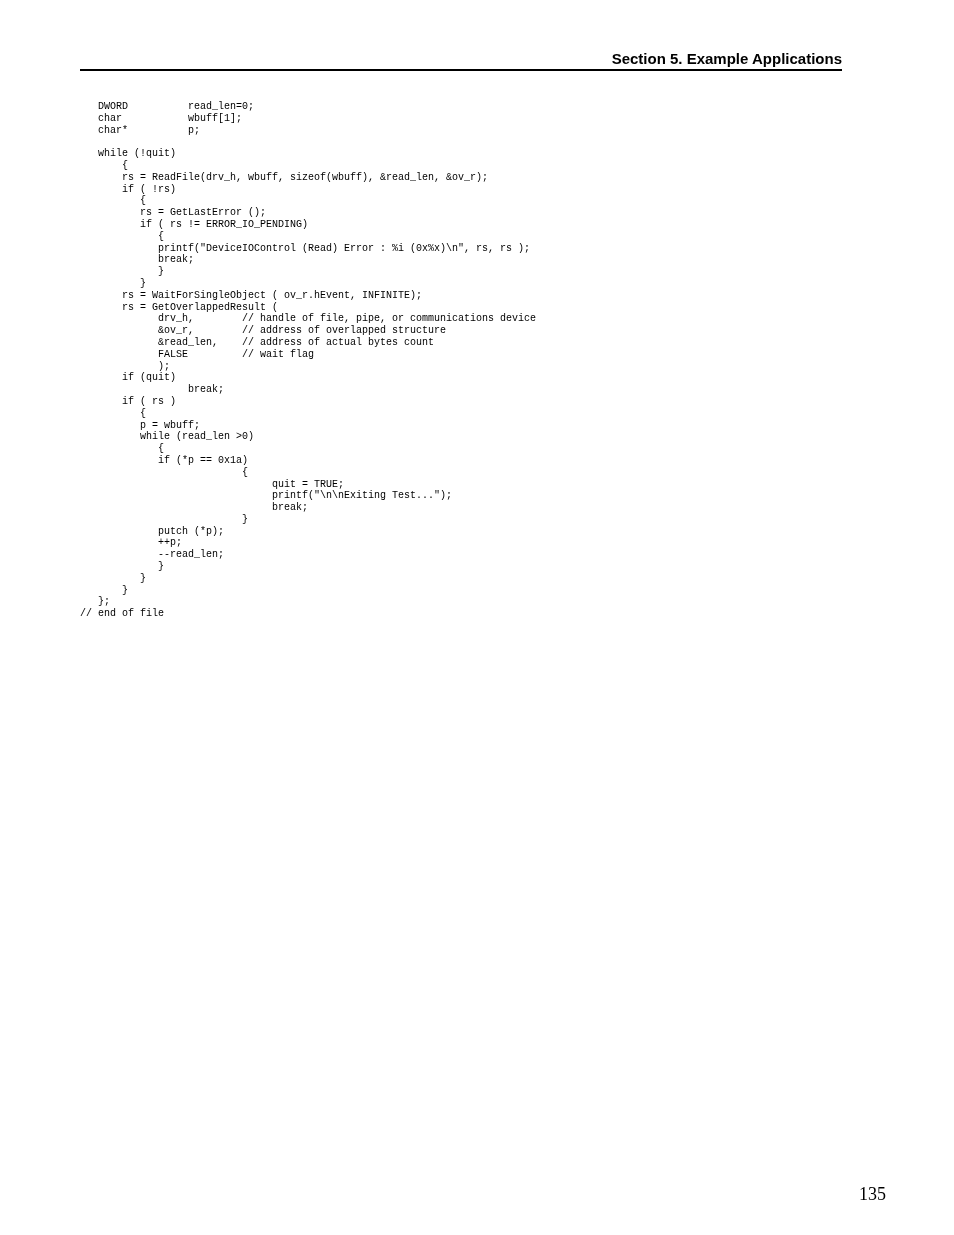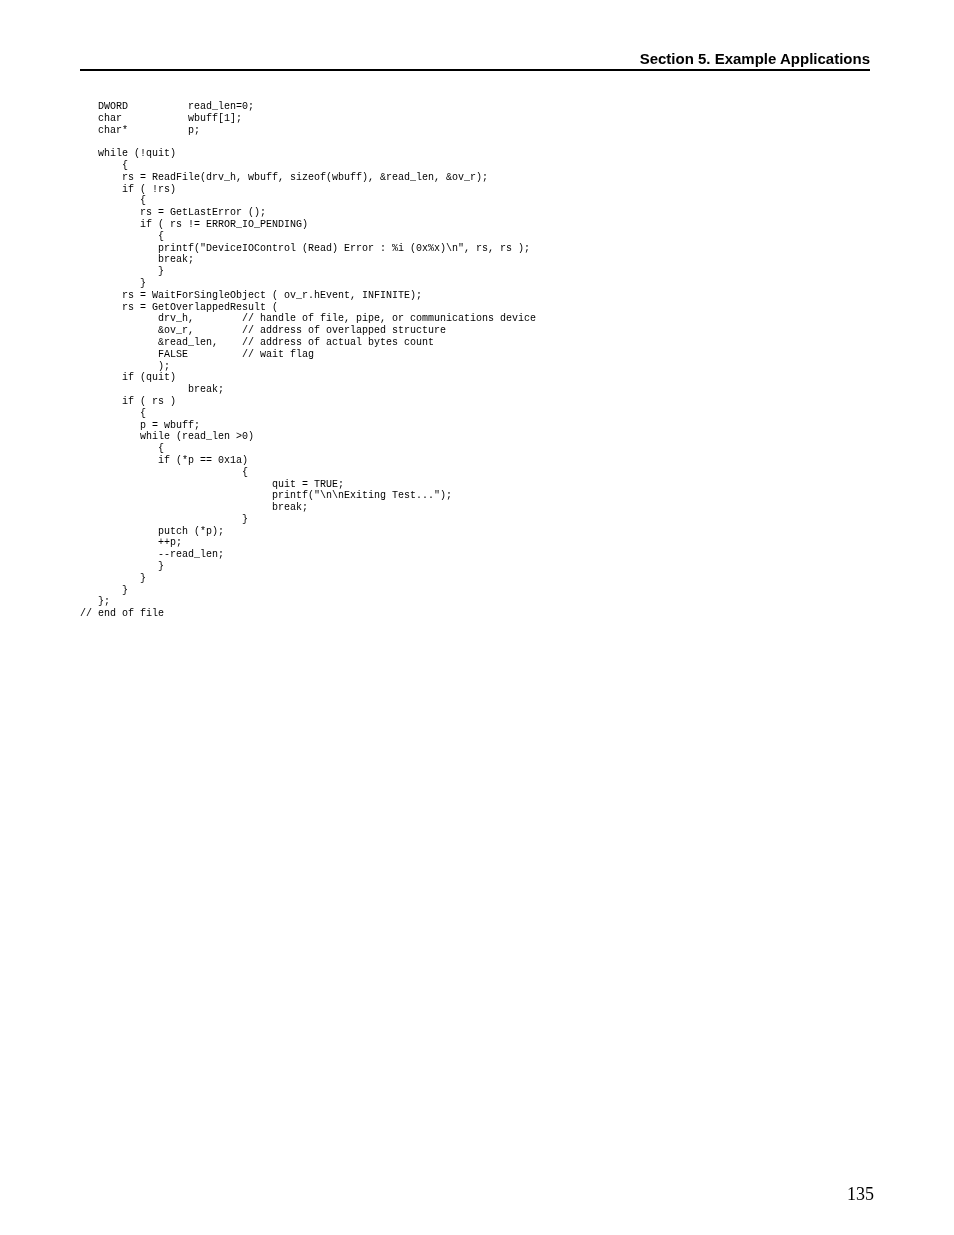--- a/index.html
+++ b/index.html
@@ -3,21 +3,21 @@
 <meta charset="utf-8">
 <style>
   body {
     margin: 0;
     padding: 0;
     background: #ffffff;
     font-family: "Times New Roman", Times, serif;
     width: 954px;
   }
   .page {
-    padding: 50px 84px 30px 80px;
+    padding: 50px 112px 30px 80px;
     box-sizing: border-box;
     width: 954px;
     min-height: 1235px;
     position: relative;
   }
   .header {
     text-align: right;
     font-family: Arial, Helvetica, sans-serif;
     font-weight: bold;
     font-size: 15px;
@@ -28,21 +28,21 @@
   pre.code {
     font-family: "Courier New", Courier, monospace;
     font-size: 10px;
     line-height: 1.18;
     white-space: pre;
     margin: 0;
   }
   .page-number {
     position: absolute;
     bottom: 30px;
-    right: 80px;
+    right: 68px;
     font-family: "Times New Roman", Times, serif;
     font-size: 18px;
   }
 </style>
 </head>
 <body>
 
 <div class="page">
   <div class="header">Section 5.  Example Applications</div>
   <pre class="code">   DWORD          read_len=0;

